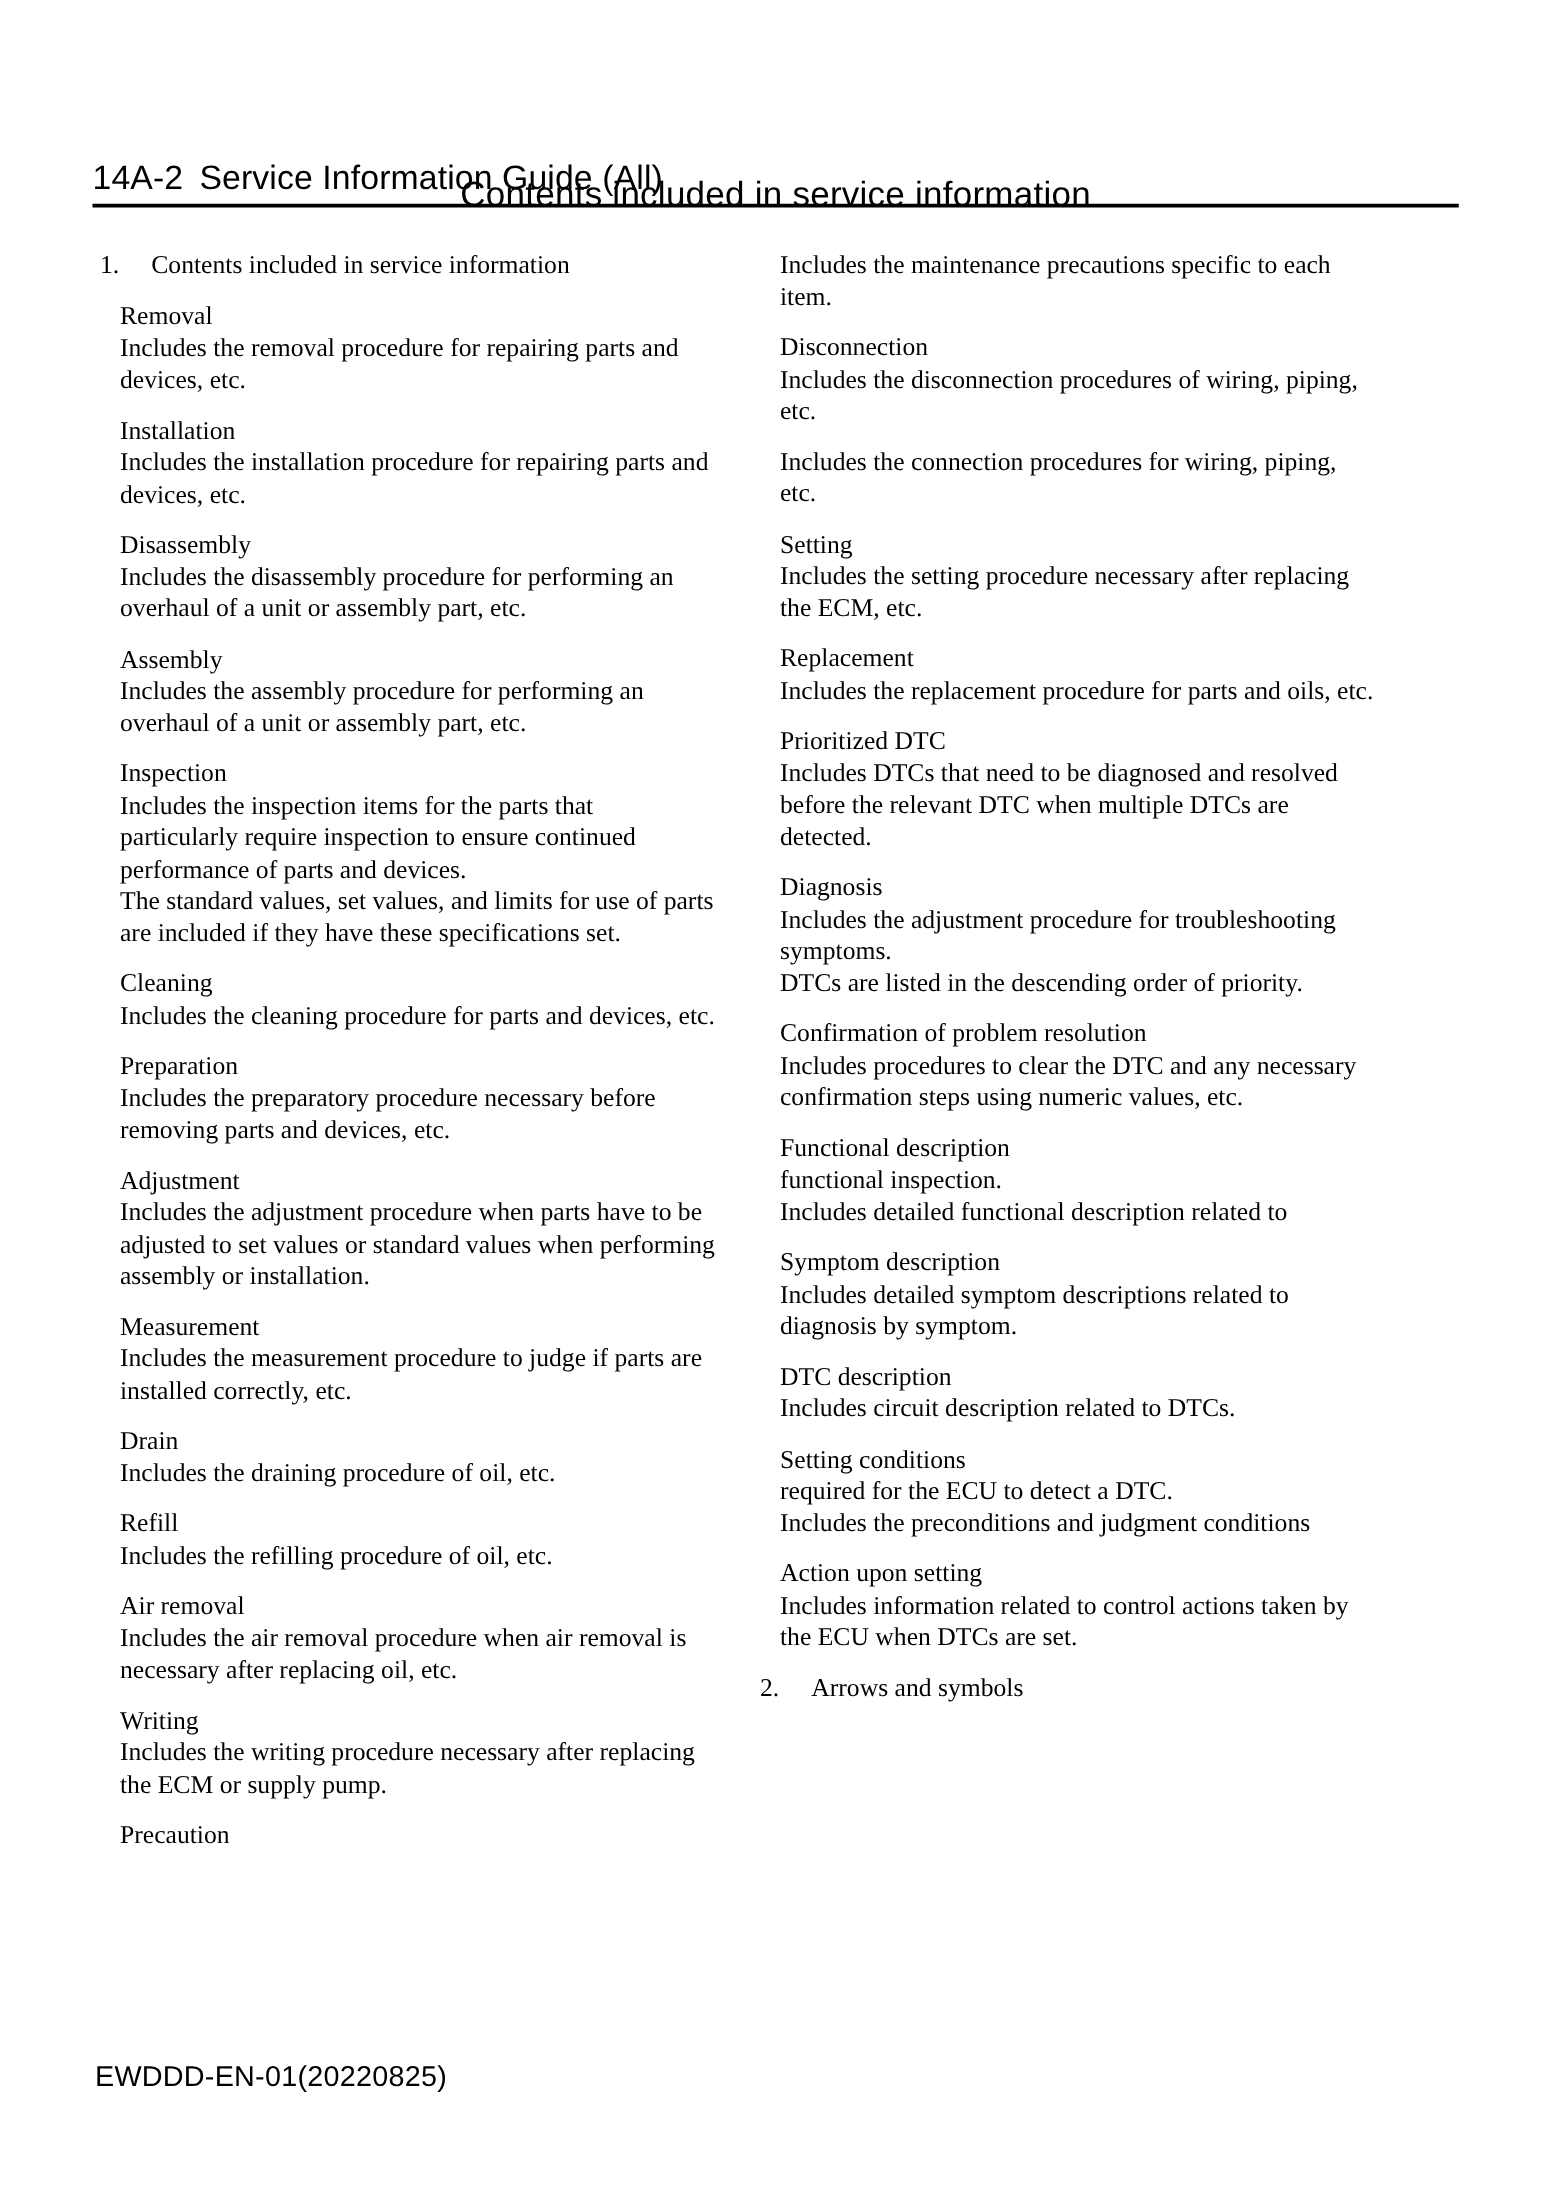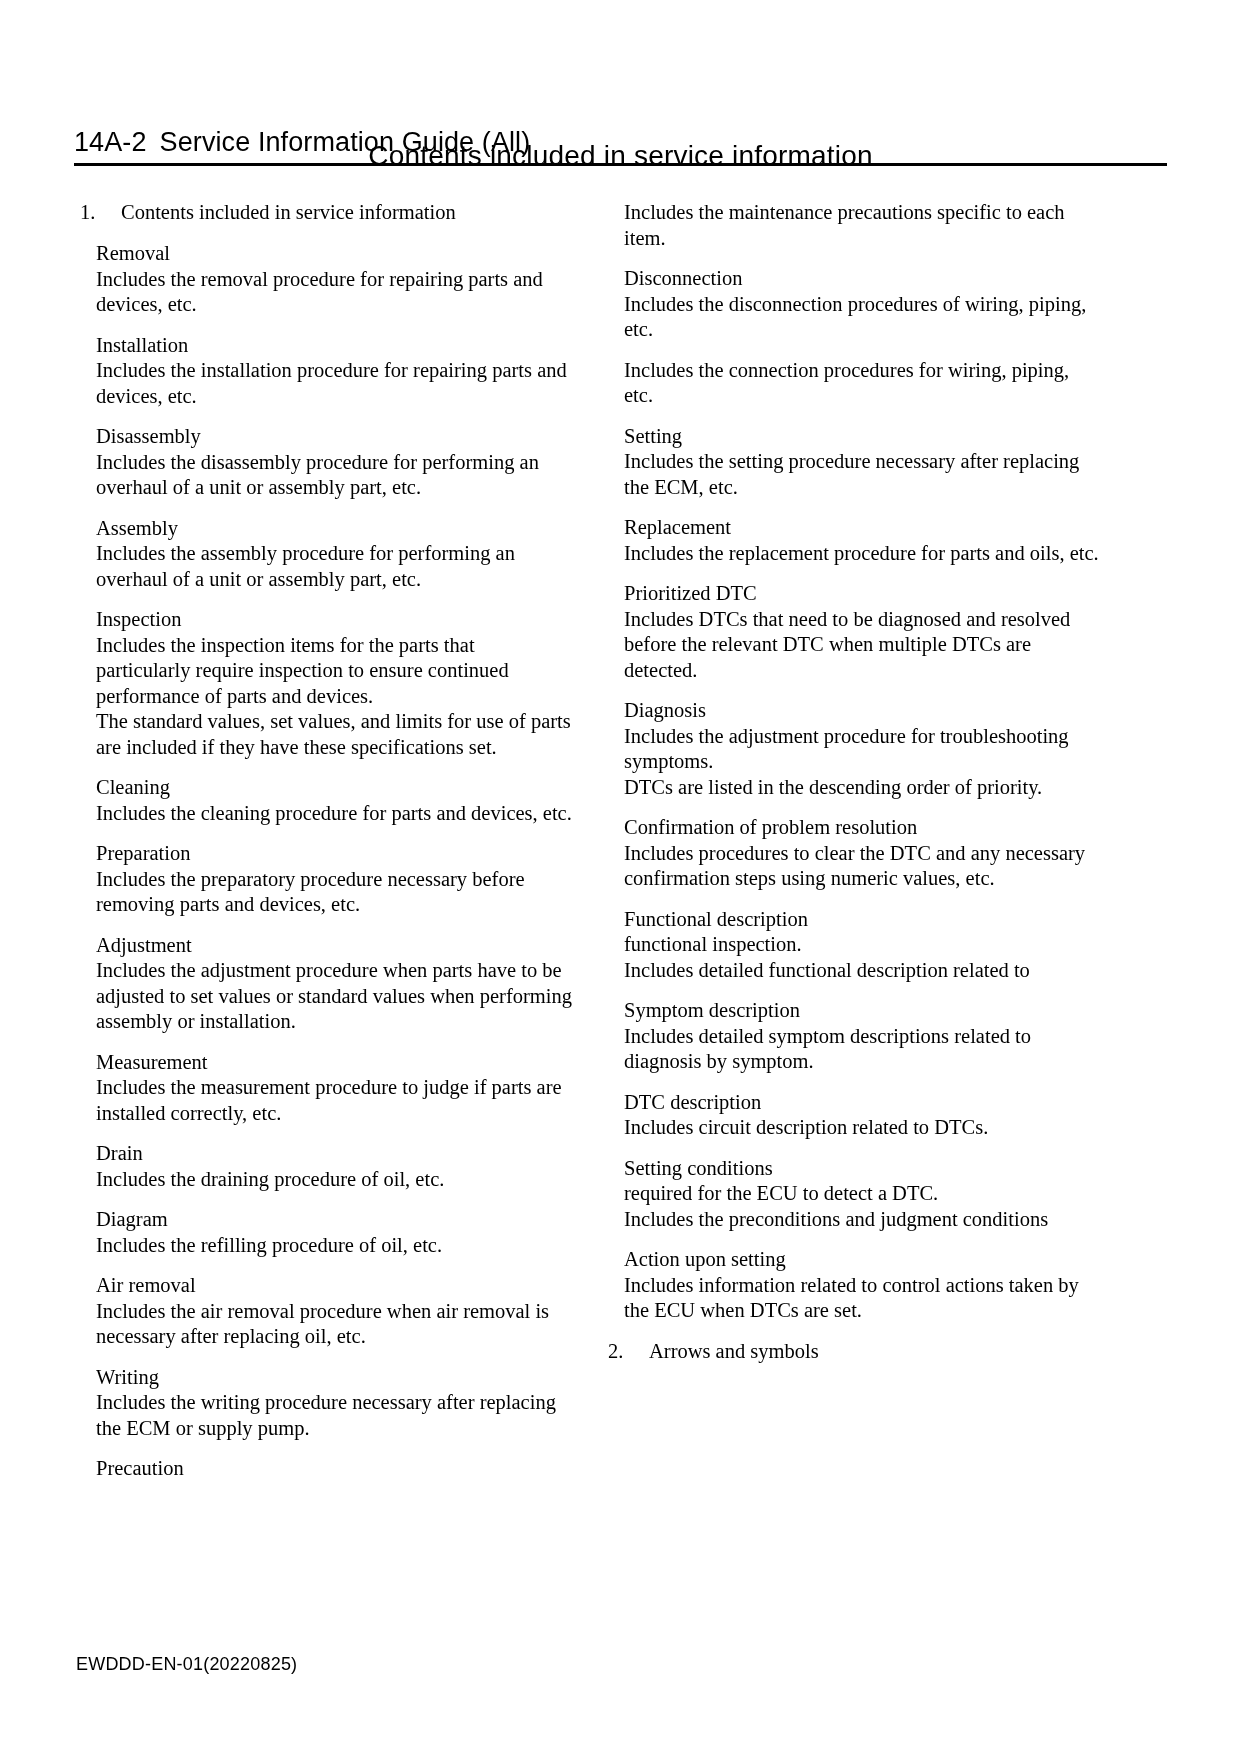--- a/index.html
+++ b/index.html
@@ -111,21 +111,21 @@
     line-height: 25.5px;
     white-space: nowrap;
   }
 
   
   .footer {
     position: absolute;
     left: 76px;
     bottom: 79px;
     font-family: "Liberation Sans", "DejaVu Sans", sans-serif;
-    font-size: 18px;
+    font-size: 23px;
     letter-spacing: 0.2px;
     color: #000;
   }
 </style>
 </head>
 <body>
 
 <div class="page">
 
   <div class="header-block">
@@ -208,21 +208,21 @@
               <span class="desc-line">installed correctly, etc.</span>
             </div>
           </div>
           <div class="entry">
             <div class="term">Drain</div>
             <div class="desc">
               <span class="desc-line">Includes the draining procedure of oil, etc.</span>
             </div>
           </div>
           <div class="entry">
-            <div class="term">Diagram</div>
+            <div class="term">Refill</div>
             <div class="desc">
               <span class="desc-line">Includes the refilling procedure of oil, etc.</span>
             </div>
           </div>
           <div class="entry">
             <div class="term">Air removal</div>
             <div class="desc">
               <span class="desc-line">Includes the air removal procedure when air removal is</span>
               <span class="desc-line">necessary after replacing oil, etc.</span>
             </div>

